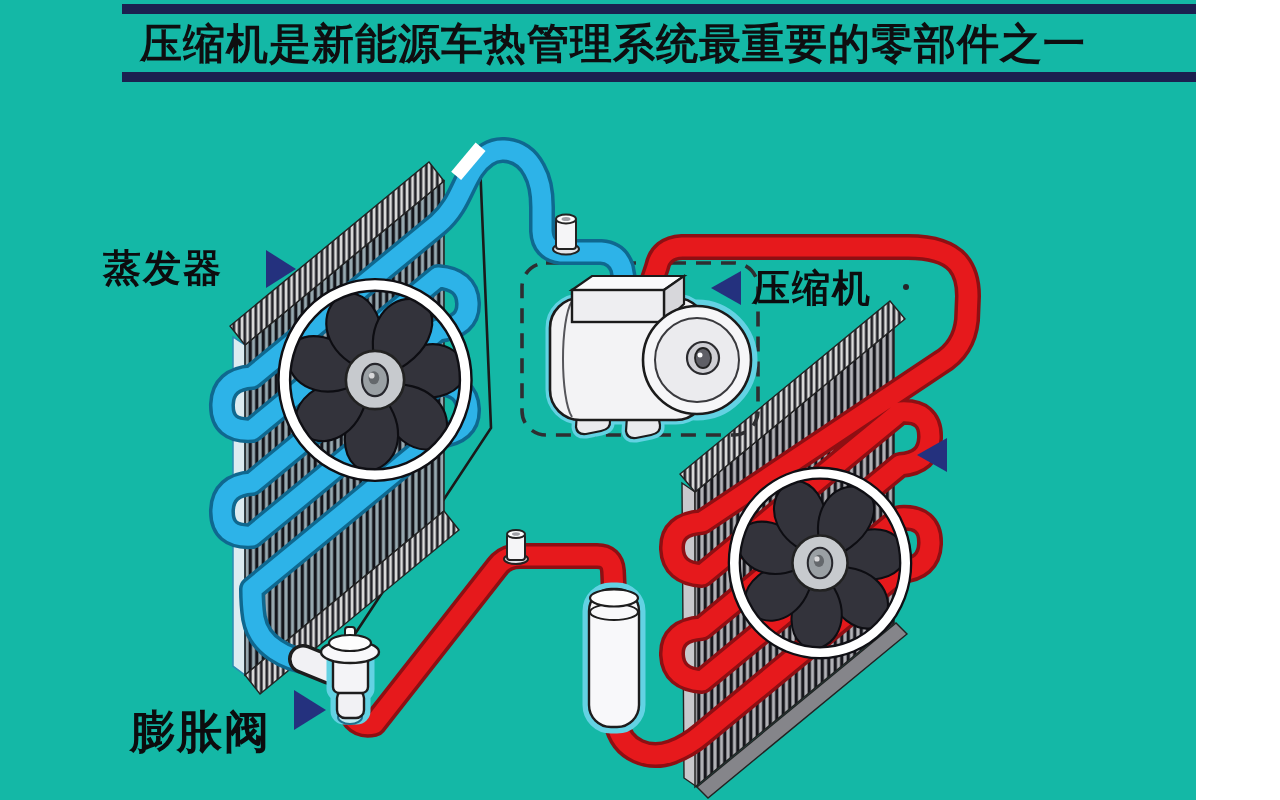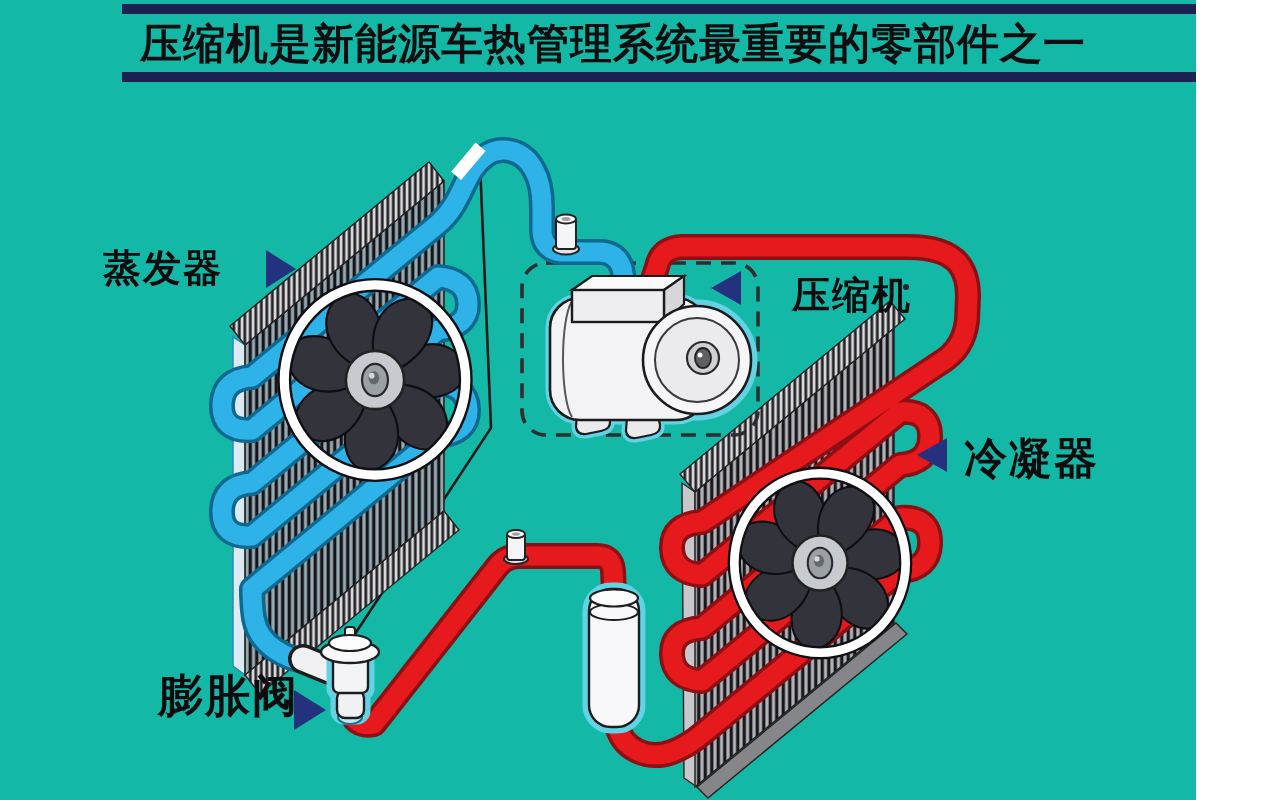--- a/index.html
+++ b/index.html
@@ -5,23 +5,23 @@
   html,body{margin:0;padding:0;background:#ffffff;}
   #stage{position:relative;width:1196px;height:800px;background:#14b8a6;overflow:hidden;
          font-family:"Liberation Sans","DejaVu Sans",sans-serif;}
   .bar{position:absolute;left:122px;width:1092px;height:10px;background:var(--accent-navy,#1b2150);}
   #bar-top{top:4px;}
   #bar-bottom{top:72px;}
   #main-title{position:absolute;left:140px;top:16px;font-size:42px;font-weight:900;color:#0e0e10;
               letter-spacing:1px;white-space:nowrap;}
   .comp-label{position:absolute;font-size:38px;font-weight:900;color:#0c0c0e;letter-spacing:2px;white-space:nowrap;}
   #label-evaporator{left:103px;top:243px;}
-  #label-compressor{left:752px;top:270px;margin-left:40px;}
+  #label-compressor{left:752px;top:263px;}
   #label-condenser{left:964px;top:430px;font-size:43px;}
-  #label-expansion-valve{left:130px;top:666px;font-size:45px;margin-left:28px;}
+  #label-expansion-valve{left:130px;top:702px;font-size:45px;}
   .tri{position:absolute;width:0;height:0;}
   .tri-right{border-top:19px solid transparent;border-bottom:19px solid transparent;
              border-left:30px solid var(--arrow-blue,#24317e);}
   .tri-left{border-top:17px solid transparent;border-bottom:17px solid transparent;
             border-right:30px solid var(--arrow-blue,#24317e);}
   #arrow-evaporator{left:266px;top:250px;}
   #arrow-compressor{left:711px;top:271px;}
   #arrow-condenser{left:917px;top:438px;}
   #arrow-expansion-valve{left:294px;top:690px;border-top-width:20px;border-bottom-width:20px;border-left-width:32px;}
   #ink-dot{position:absolute;left:903px;top:284px;width:6px;height:6px;border-radius:3px;background:#26262a;}
@@ -175,17 +175,16 @@
   </svg>
 
   <div id="label-evaporator" class="comp-label">蒸发器</div>
   <div id="arrow-evaporator" class="tri tri-right"></div>
 
   <div id="arrow-compressor" class="tri tri-left"></div>
   <div id="label-compressor" class="comp-label">压缩机</div>
   <div id="ink-dot"></div>
 
   <div id="arrow-condenser" class="tri tri-left"></div>
-  <div id="label-condenser" class="comp-label">冷凝器</div>
 
   <div id="label-expansion-valve" class="comp-label">膨胀阀</div>
   <div id="arrow-expansion-valve" class="tri tri-right"></div>
 </div>
 
 </body></html>

